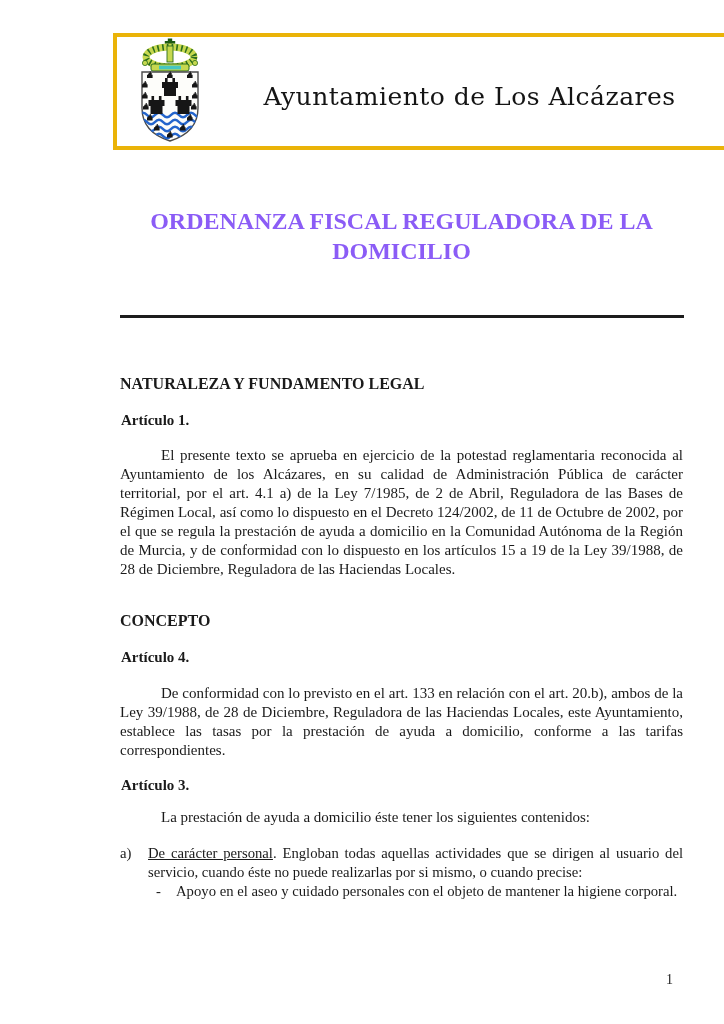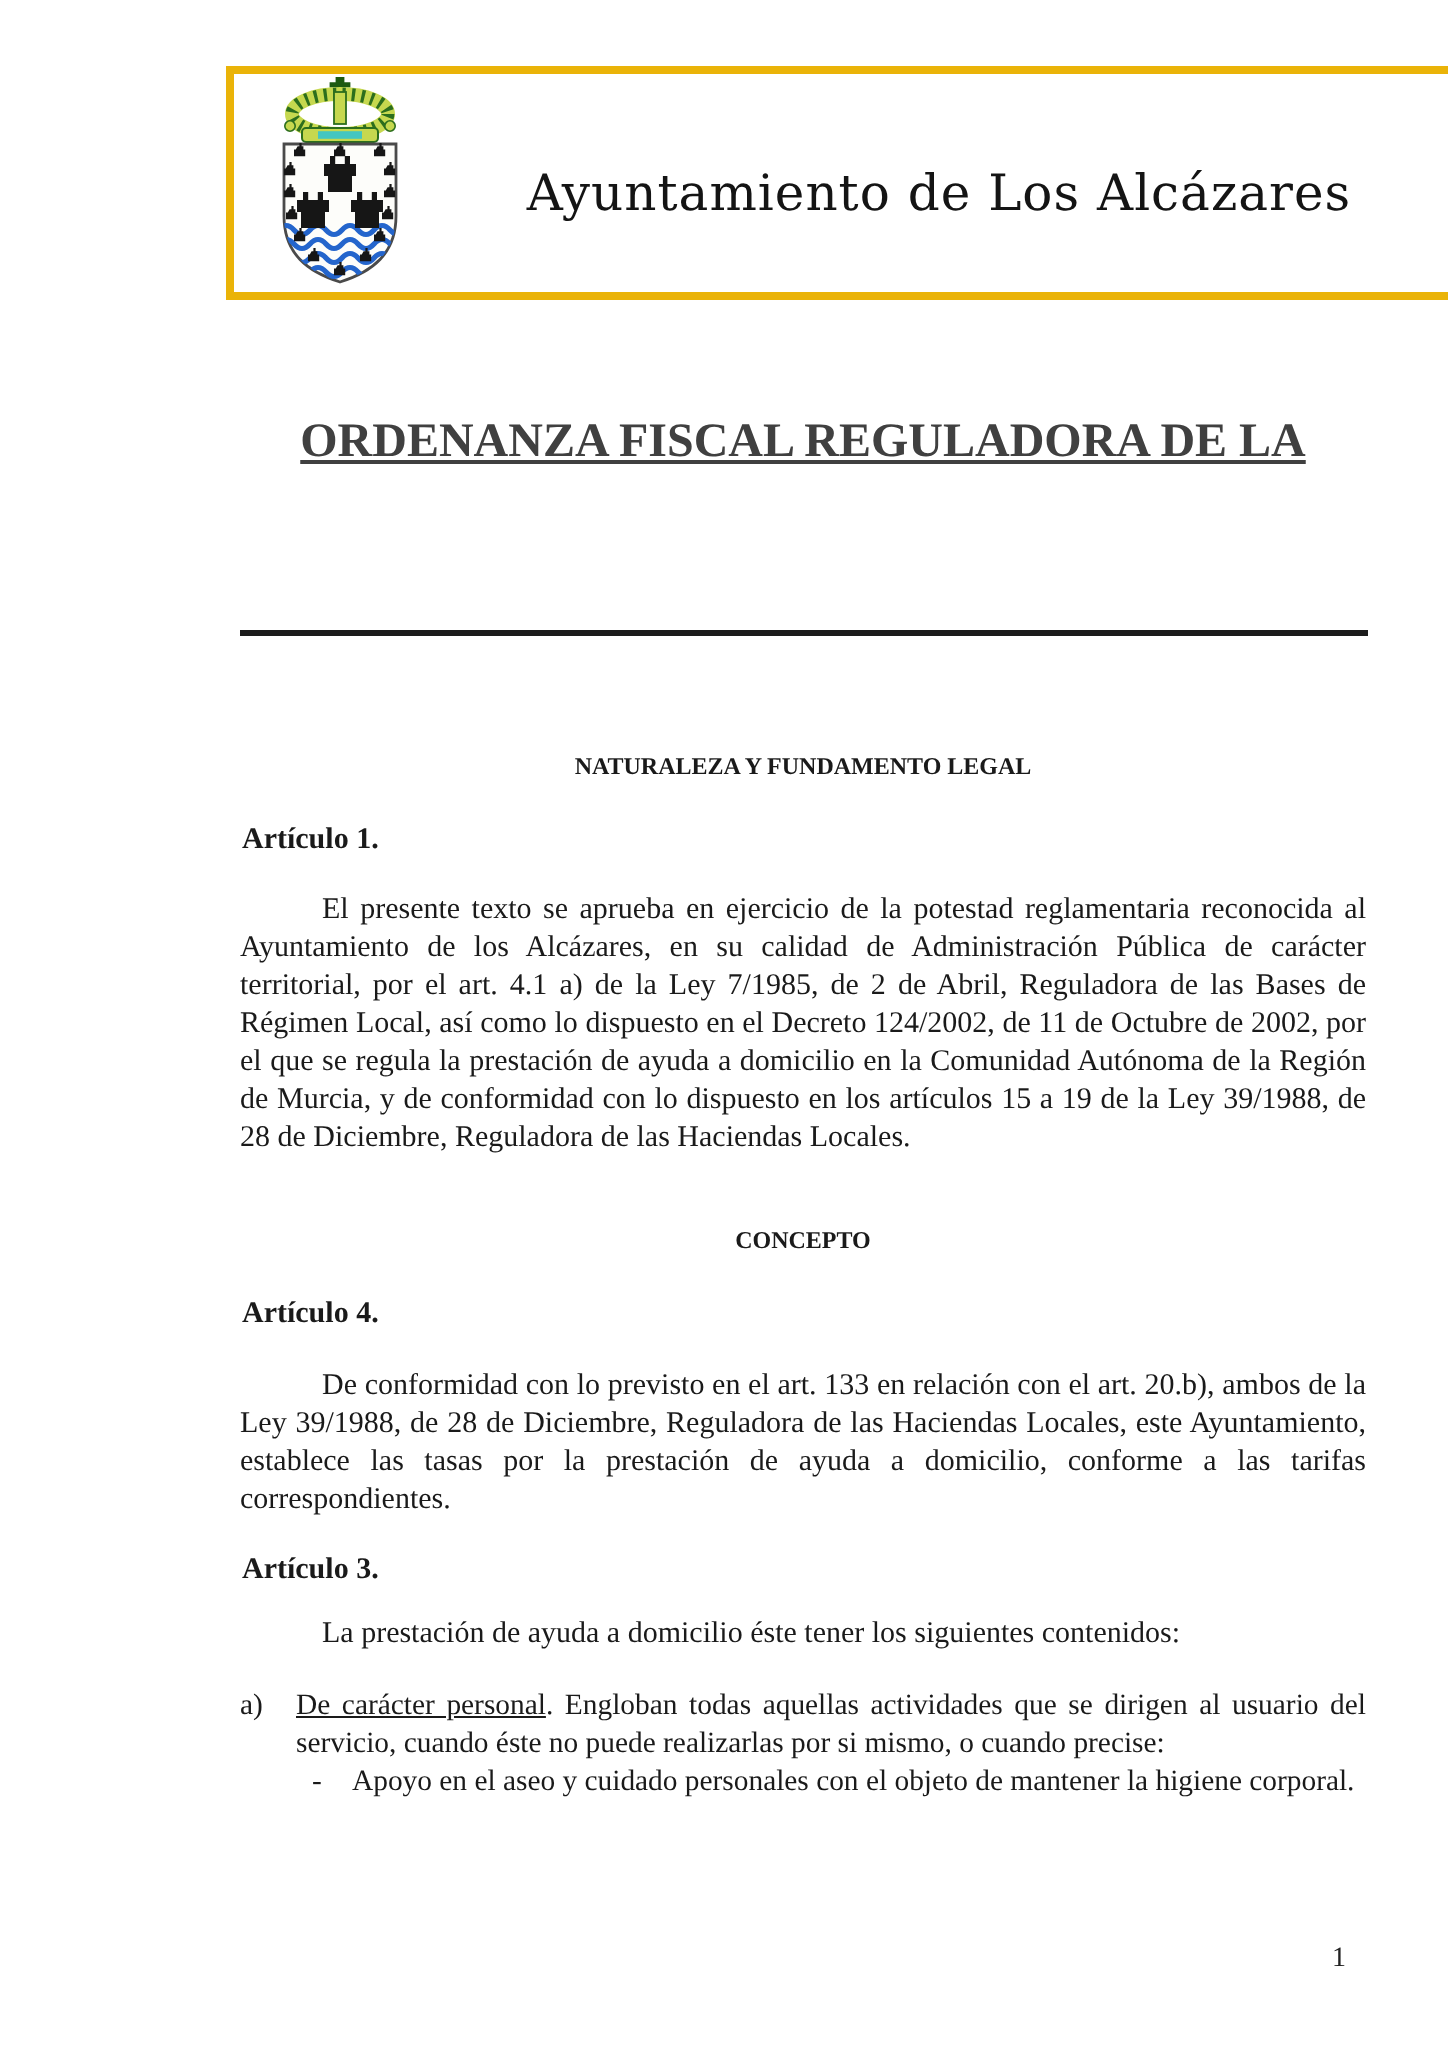--- a/index.html
+++ b/index.html
@@ -37,38 +37,37 @@
 
   
   .doc-title {
     position: absolute;
     left: 120px; top: 206px;
     width: 563px;
     text-align: center;
     font-weight: bold;
     font-size: 24px;
     line-height: 30px;
-    color: #404040;
-    text-decoration: underline;
+    color: #8b5cf6;
   }
   .title-rule {
     position: absolute;
     left: 120px; top: 315px;
     width: 564px; height: 3px;
     background: #1c1c1c;
   }
 
   
   .sec-heading {
     position: absolute;
     left: 120px;
     width: 563px;
-    text-align: center;
+    text-align: left;
     font-weight: bold;
-    font-size: 12px;
+    font-size: 16px;
     line-height: 19px;
   }
   .h-naturaleza { top: 374px; }
   .h-concepto  { top: 611px; }
 
   .art-label {
     position: absolute;
     left: 121px;
     font-weight: bold;
     font-size: 15px;
@@ -172,20 +171,21 @@
       <use href="#miniTower" x="54.2" y="65"></use>
       <use href="#miniTower" x="50.2" y="76"></use>
       <use href="#miniTower" x="43.2" y="86"></use>
       <use href="#miniTower" x="30.2" y="93"></use>
     </svg>
     <div class="org-name">Ayuntamiento de Los Alcázares</div>
   </div>
 
   <div class="doc-title">
     <div>ORDENANZA FISCAL REGULADORA DE LA</div>
+    <div>DOMICILIO</div>
   </div>
   <div class="title-rule"></div>
 
   <div class="sec-heading h-naturaleza">NATURALEZA Y FUNDAMENTO LEGAL</div>
 
   <div class="art-label l1">Artículo 1.</div>
   <p class="body-par p1">El presente texto se aprueba en ejercicio de la potestad reglamentaria reconocida al Ayuntamiento de los Alcázares, en su calidad de Administración Pública de carácter territorial, por el art. 4.1 a) de la Ley 7/1985, de 2 de Abril, Reguladora de las Bases de Régimen Local, así como lo dispuesto en el Decreto 124/2002, de 11 de Octubre de 2002, por el que se regula la prestación de ayuda a domicilio en la Comunidad Autónoma de la Región de Murcia, y de conformidad con lo dispuesto en los artículos 15 a 19 de la Ley 39/1988, de 28 de Diciembre, Reguladora de las Haciendas Locales.</p>
 
   <div class="sec-heading h-concepto">CONCEPTO</div>
 

